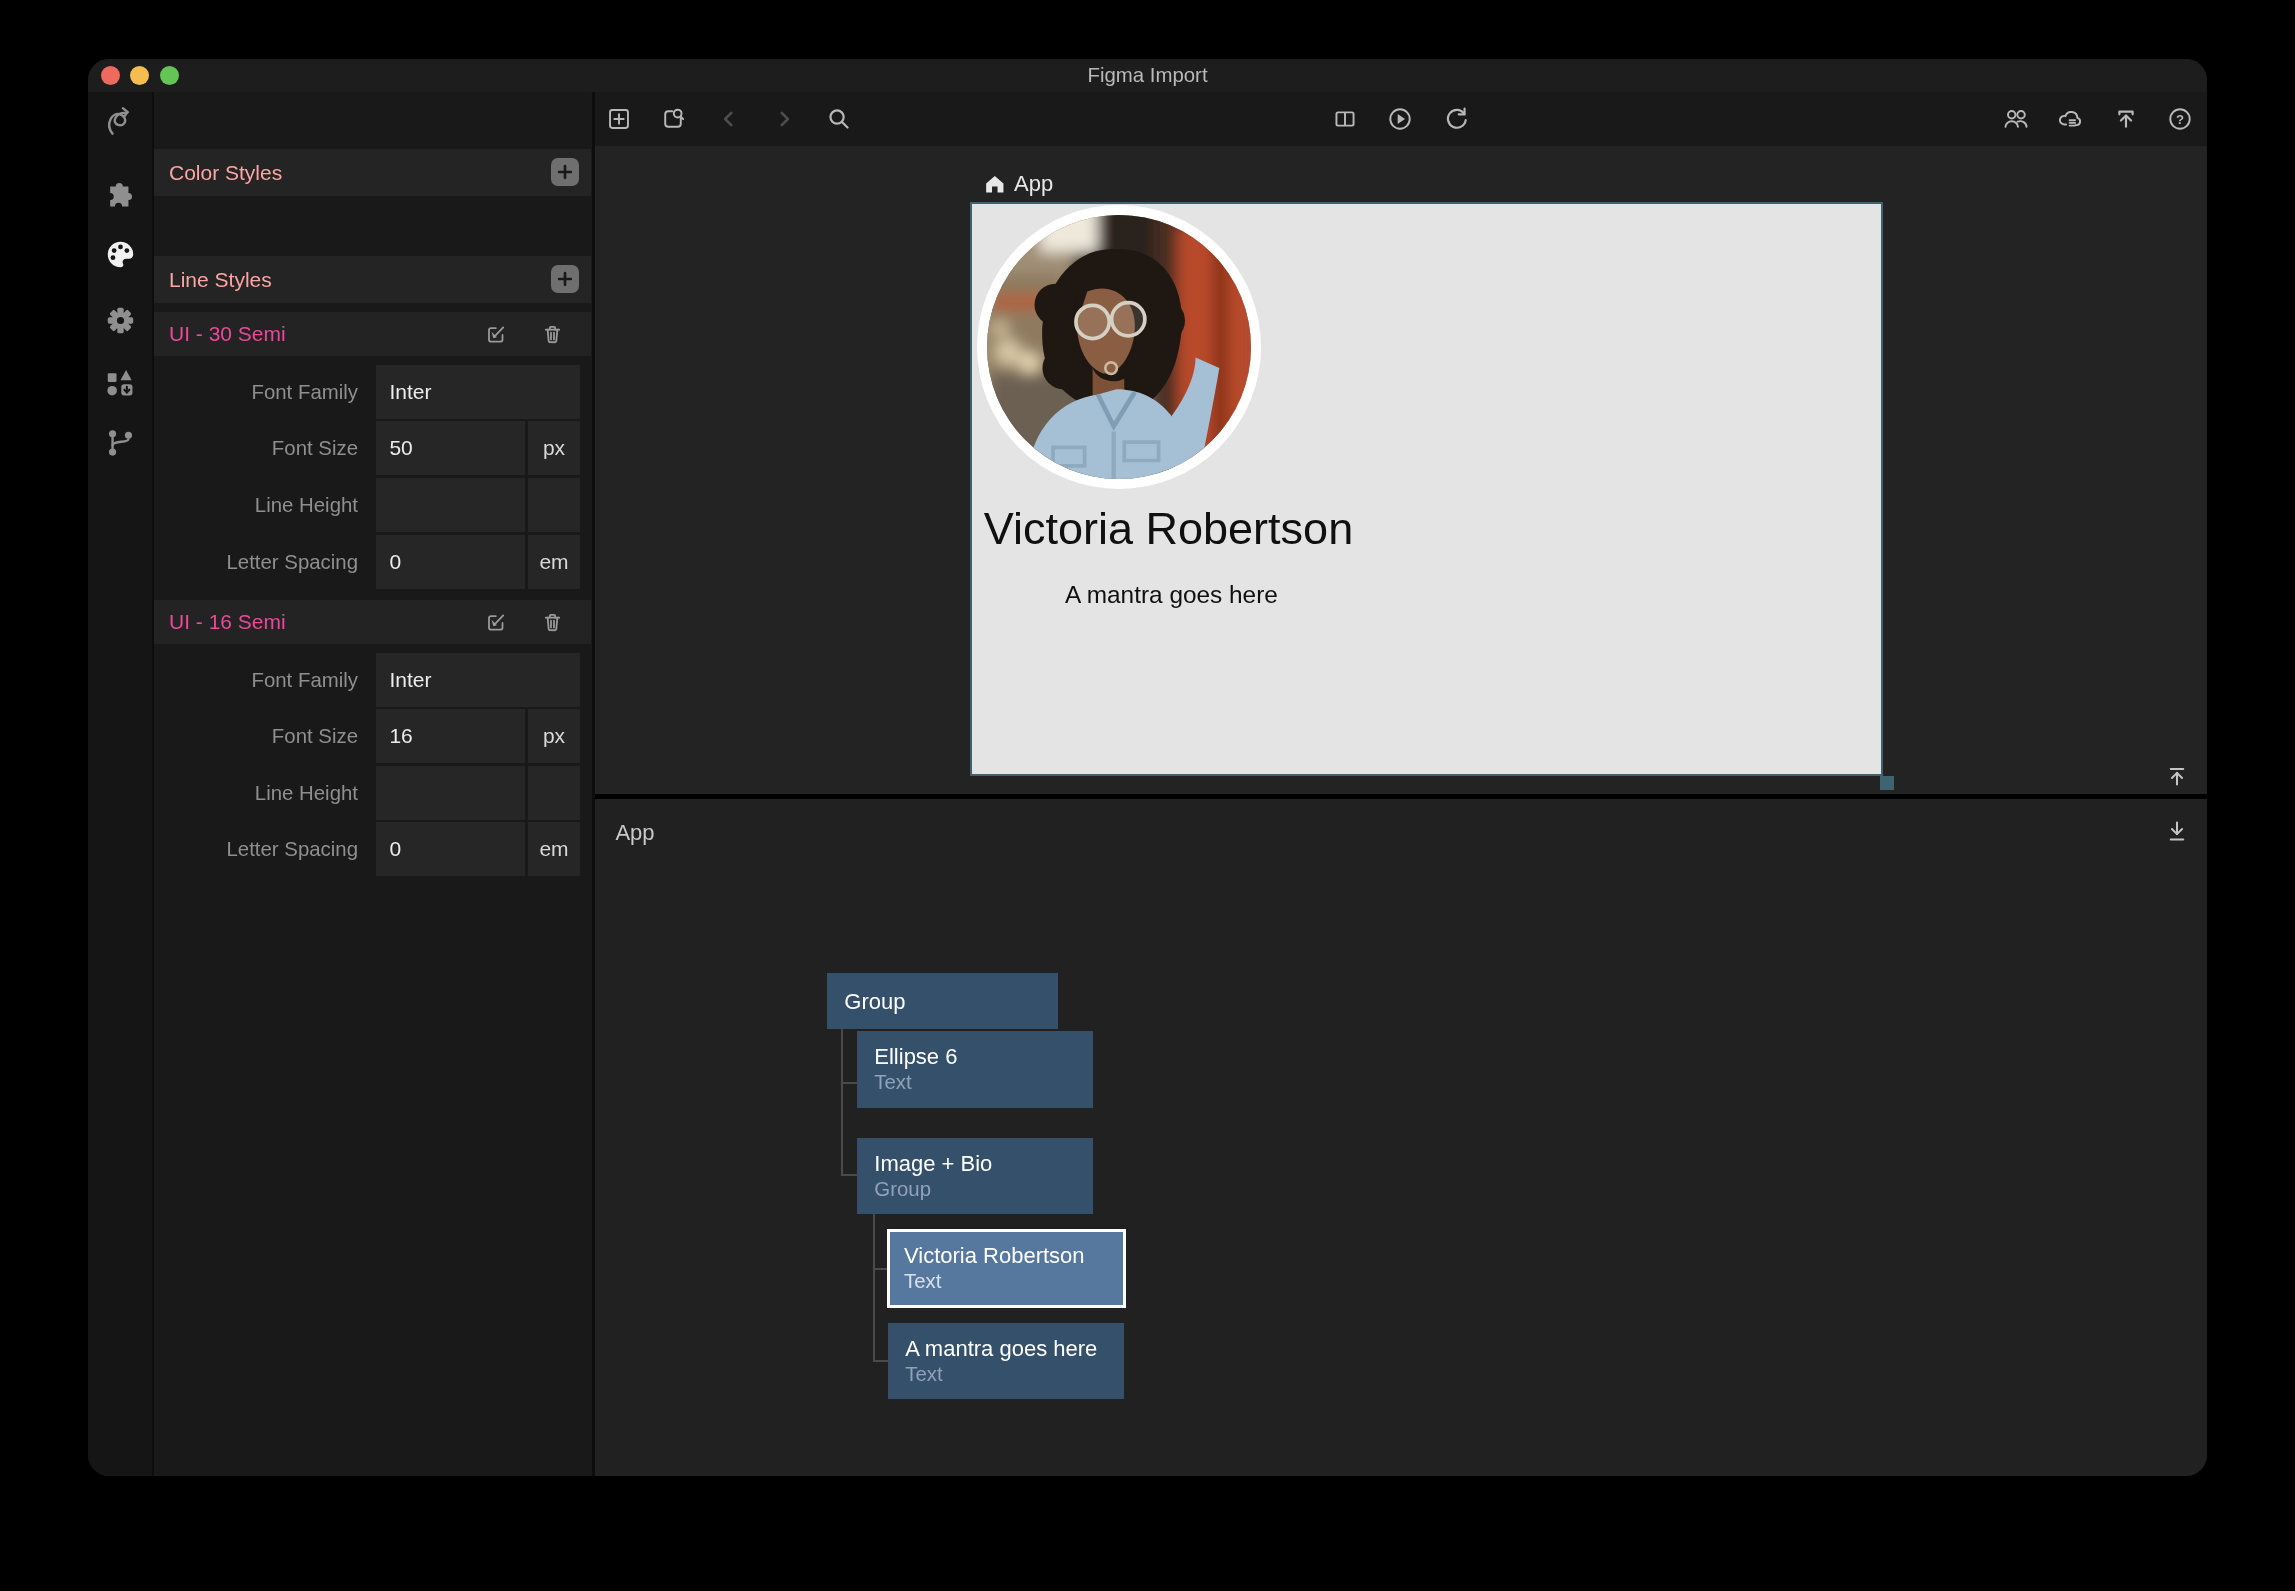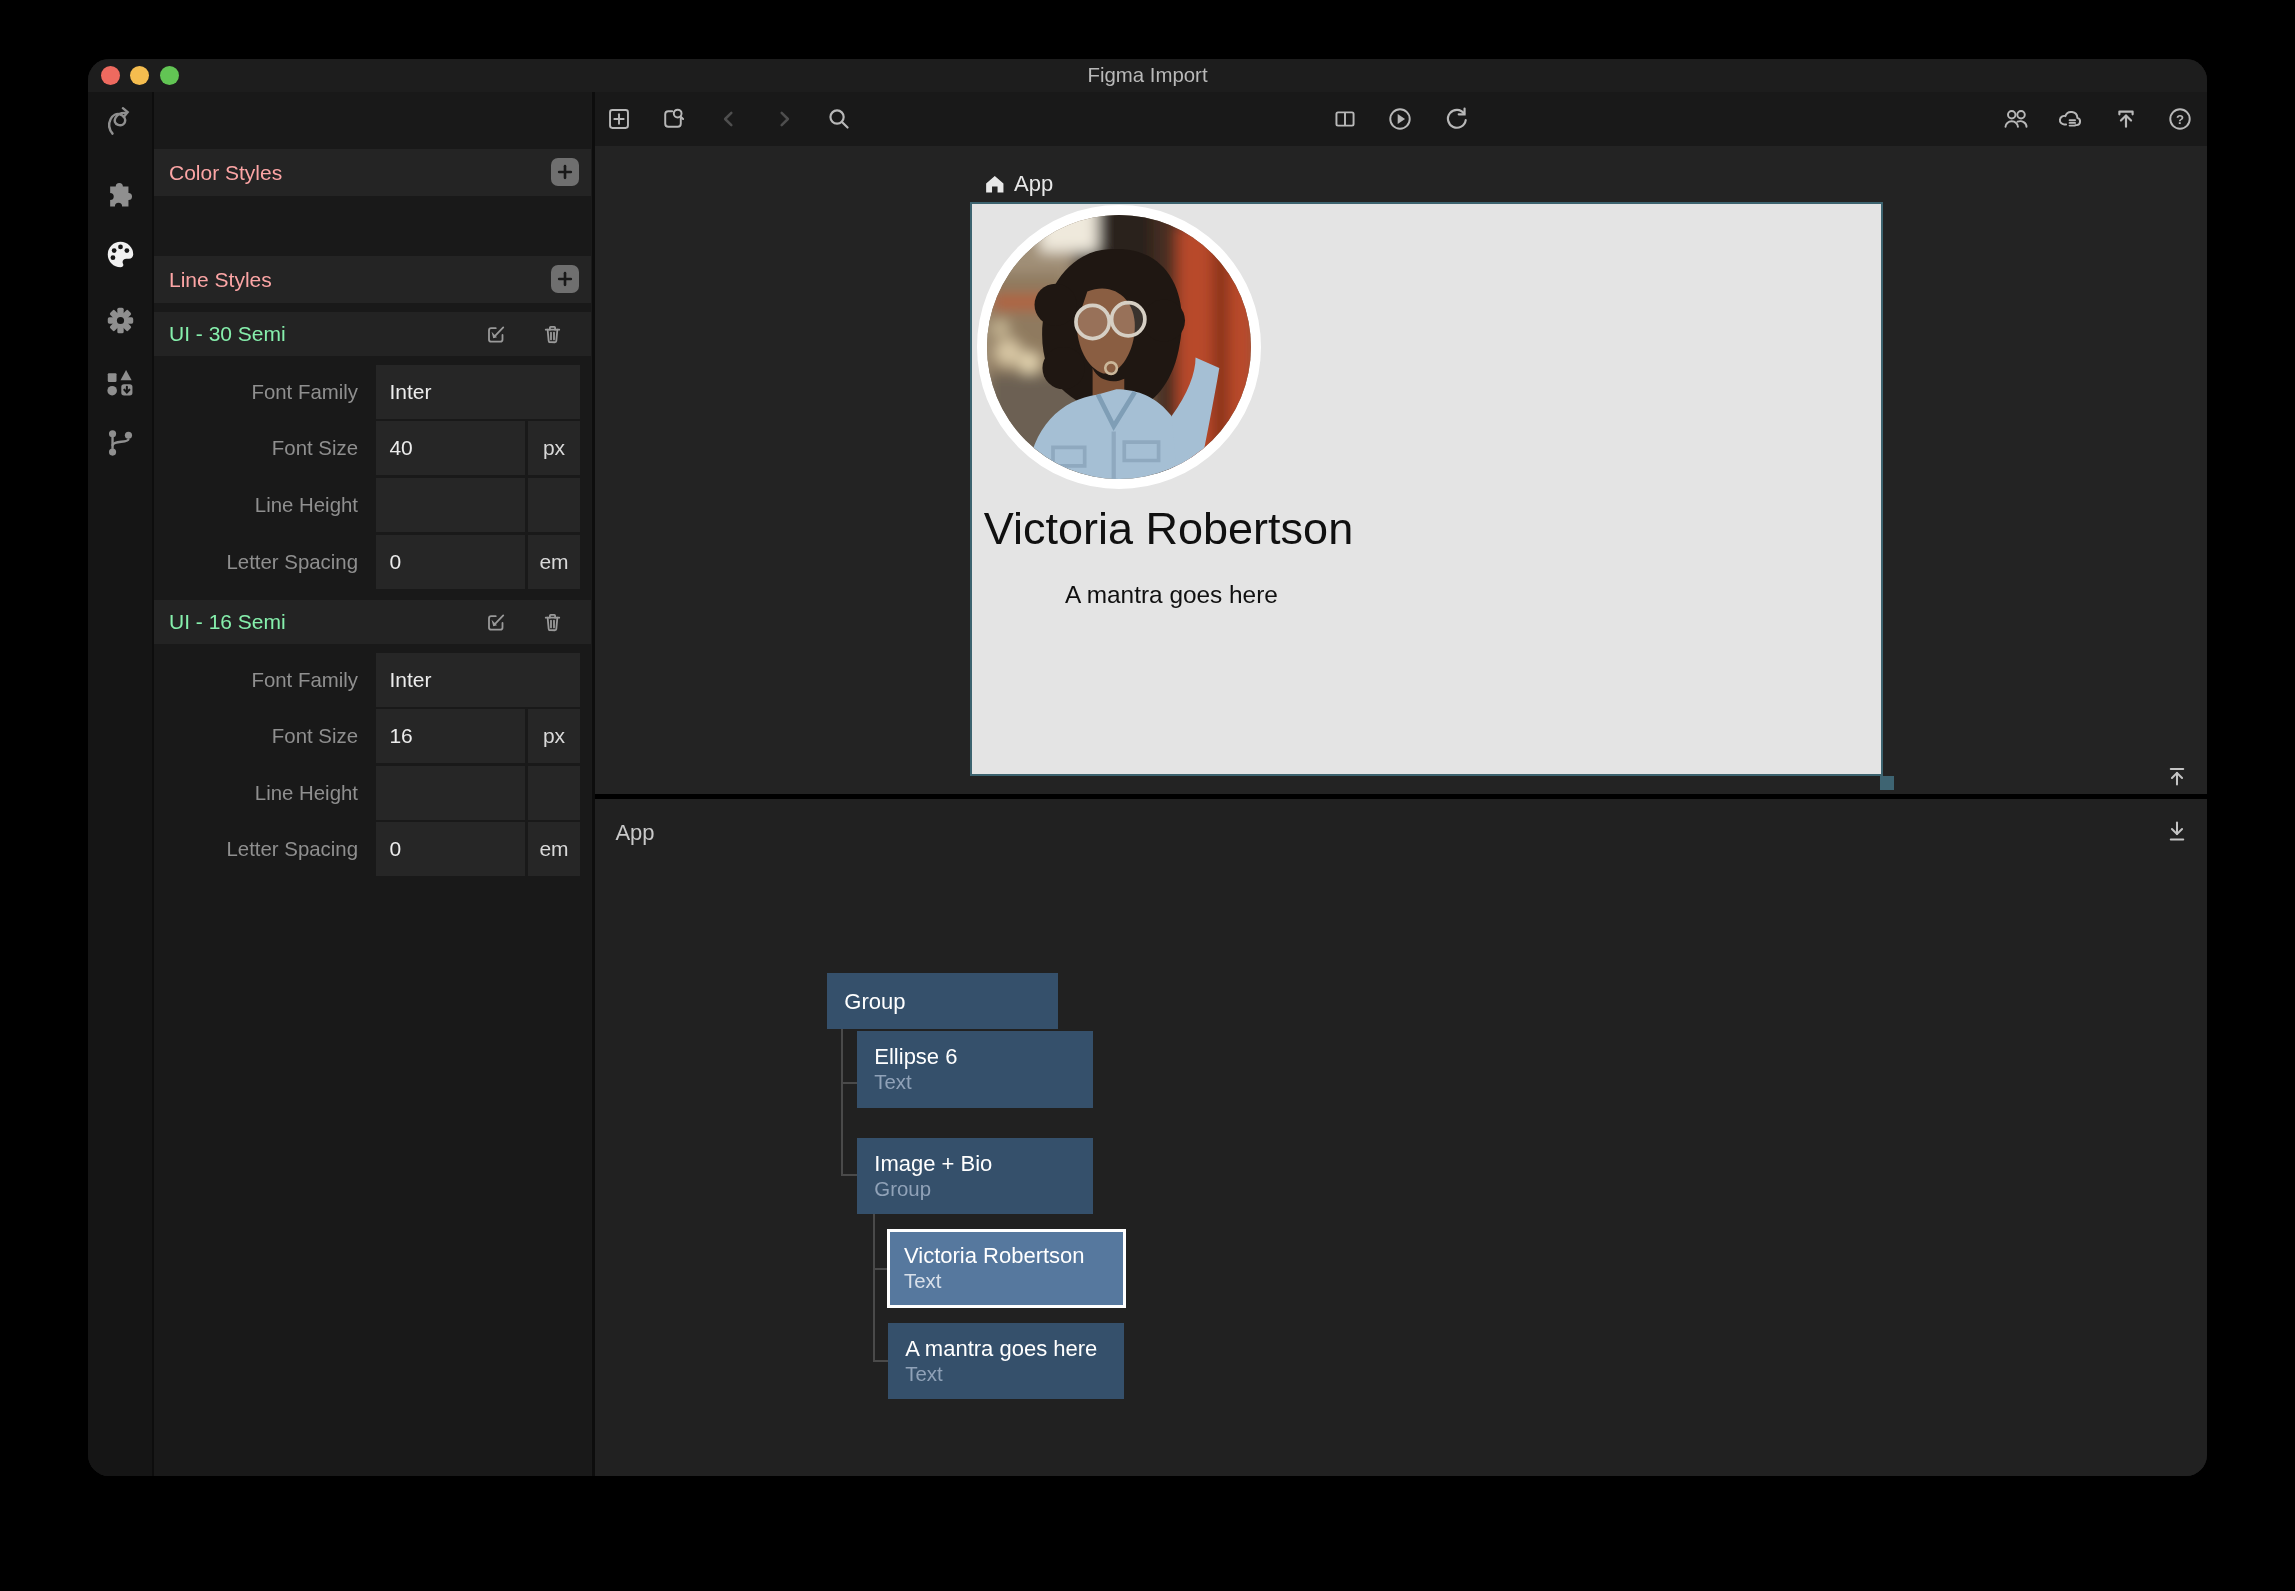--- a/index.html
+++ b/index.html
@@ -11,21 +11,21 @@
   .titlebar{left:0;top:0;width:2119px;height:33px;background:#1d1d1d;}
   .tl{width:19px;height:19px;border-radius:50%;top:7px;}
   .title{left:0;top:0;width:2119px;height:33px;line-height:33px;text-align:center;
          color:#b9b9b9;font-size:20.4px;}
   .rail{left:0;top:33px;width:64px;height:1384px;background:#151515;}
   .rail-ic{left:15px;width:35px;height:35px;color:#8f8f8f;}
   .panel{left:64px;top:33px;width:439px;height:1384px;background:#191919;border-left:2.4px solid #0d0d0d;box-sizing:border-box;}
   .sechead{left:0;width:437px;height:47px;background:#242424;}
   .sechead .lbl{left:15px;top:0;height:47px;line-height:47px;color:#fca5a5;font-size:21px;}
   .ghead{left:0;width:437px;height:44px;background:#232323;}
-  .ghead .lbl{left:15px;top:0;height:44px;line-height:44px;color:#86efac;font-size:21px;}
+  .ghead .lbl{left:15px;top:0;height:44px;line-height:44px;color:#ec4899;font-size:21px;}
   .plusbtn{width:28px;height:28px;}
   .fldlbl{left:0;width:204px;height:54px;line-height:54px;text-align:right;color:#8f8f8f;font-size:20.4px;}
   .inp{background:#262626;height:54px;color:#ececec;font-size:21px;line-height:54px;padding-left:13.4px;box-sizing:border-box;}
   .unit{background:#262626;height:54px;color:#d9d9d9;font-size:21px;line-height:54px;text-align:center;}
   .vdiv{left:504px;top:33px;width:3.1px;height:1384px;background:#0d0d0d;}
   .toolbar{left:507px;top:33px;width:1612px;height:54px;background:#191919;}
   .tbic{top:13.4px;width:28px;height:28px;color:#b8b8b8;}
   .canvas{left:507px;top:87px;width:1612px;height:648px;background:#232323;}
   .crumb-txt{color:#e8e8e8;font-size:22px;line-height:28px;}
   .card{left:375px;top:56px;width:913px;height:574px;background:#e4e4e4;
@@ -159,21 +159,21 @@
           <path d="M16,15.5 v9"></path>
               <path d="M20,15.5 v9"></path>
         </svg>
       </div>
     </div>
 
     <div class="abs fldlbl" style="top:273px">Font Family</div>
     <div class="abs inp" style="left:222px;top:273px;width:204px">Inter</div>
 
     <div class="abs fldlbl" style="top:329px">Font Size</div>
-    <div class="abs inp" style="left:222px;top:329px;width:149px">40</div>
+    <div class="abs inp" style="left:222px;top:329px;width:149px">50</div>
     <div class="abs unit" style="left:374px;top:329px;width:52px">px</div>
 
     <div class="abs fldlbl" style="top:386px">Line Height</div>
     <div class="abs inp" style="left:222px;top:386px;width:149px"></div>
     <div class="abs unit" style="left:374px;top:386px;width:52px"></div>
 
     <div class="abs fldlbl" style="top:443px">Letter Spacing</div>
     <div class="abs inp" style="left:222px;top:443px;width:149px">0</div>
     <div class="abs unit" style="left:374px;top:443px;width:52px">em</div>
 

